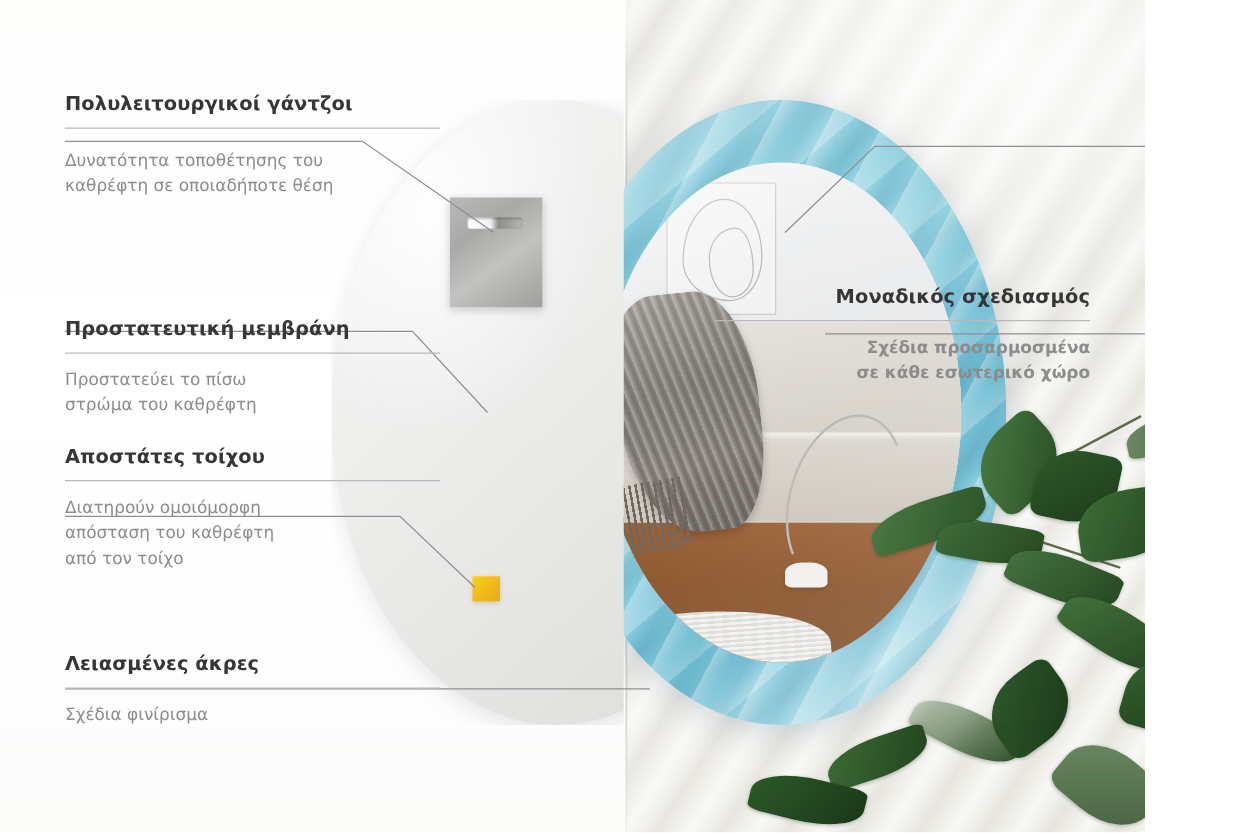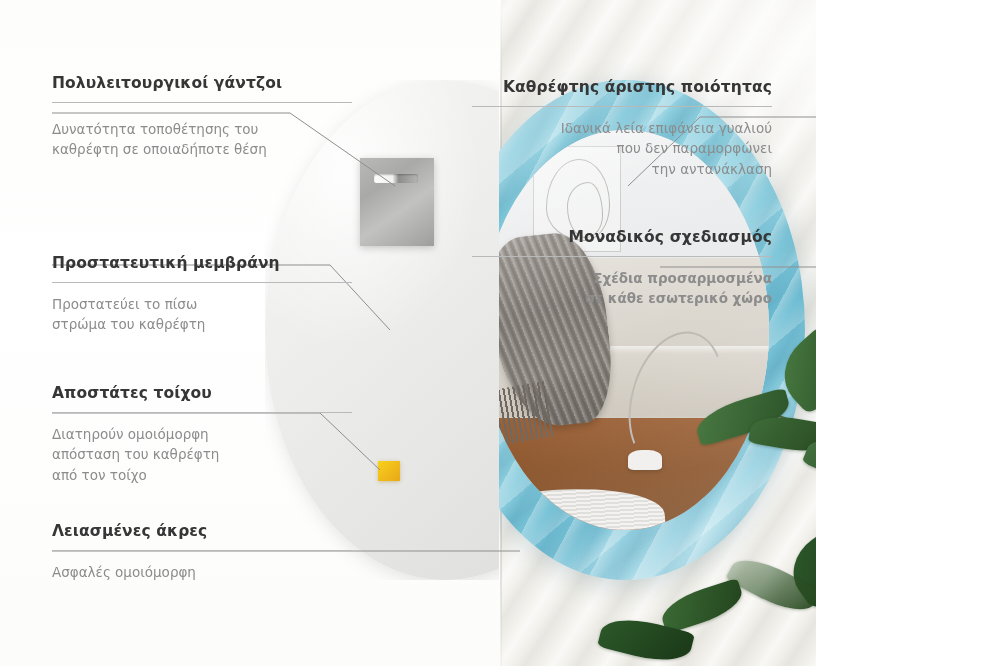--- a/index.html
+++ b/index.html
@@ -6,21 +6,21 @@
     margin: 0;
     padding: 0;
     background: #ffffff;
   }
   body {
     font-family: "DejaVu Sans", "Liberation Sans", sans-serif;
   }
 
   #stage {
     position: relative;
-    width: 816px;
+    width: 916px;
     height: 666px;
     overflow: hidden;
     background: #ffffff;
   }
 
   
   .bg-left {
     position: absolute;
     left: 0; top: 0;
     width: 501px; height: 666px;
@@ -285,21 +285,21 @@
     font-weight: normal;
   }
   .callout .rule {
     height: 1px;
     width: 100%;
     background: #b9b9b9;
   }
 
   .c1 { top: 74px; }
   .c2 { top: 226px; margin-top: 28px; }
-  .c3 { top: 384px; }
+  .c3 { top: 356px; }
   .c4 { top: 522px; }
   .r1 { top: 78px; }
   .r2 { top: 228px; }
 
   
   .foliage { position: absolute; left: 600px; top: 300px; width: 400px; height: 366px; }
   .leaf {
     position: absolute;
     border-radius: 58% 12% 58% 12%;
     box-shadow: 0 1px 3px rgba(20,45,20,0.30);
@@ -408,30 +408,23 @@
     <h3>Αποστάτες τοίχου</h3>
     <div class="rule"></div>
     <p style="white-space:pre-line;">Διατηρούν ομοιόμορφη
 απόσταση του καθρέφτη
 από τον τοίχο</p>
   </div>
 
   <div class="callout left c4">
     <h3>Λειασμένες άκρες</h3>
     <div class="rule"></div>
-    <p style="white-space:pre-line;">Ασφαλές ομοιόμορφη</p>
-  </div>
-
-  <div class="callout right r1">
-    <h3>Καθρέφτης άριστης ποιότητας</h3>
-    <div class="rule"></div>
-    <p style="white-space:pre-line;">Ιδανικά λεία επιφάνεια γυαλιού
-που δεν παραμορφώνει
-την αντανάκλαση</p>
-  </div>
+    <p style="white-space:pre-line;">Σχέδια φινίρισμα</p>
+  </div>
+
 
   <div class="callout right r2">
     <h3>Μοναδικός σχεδιασμός</h3>
     <div class="rule"></div>
     <p style="white-space:pre-line;font-weight:bold;">Σχέδια προσαρμοσμένα
 σε κάθε εσωτερικό χώρο</p>
   </div>
 
 </div>
 

